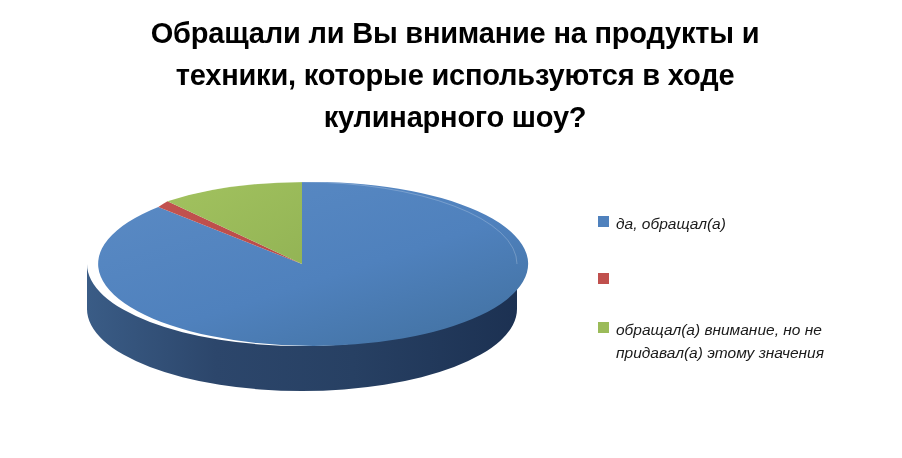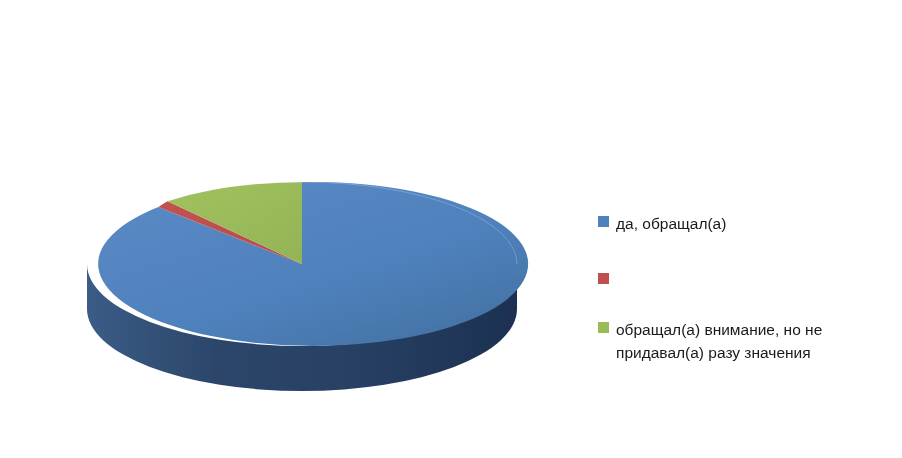--- a/index.html
+++ b/index.html
@@ -36,39 +36,45 @@
   
   #legend{
     position:absolute;
     left:598px; top:212px;
     width:300px;
   }
   .legend-item{
     display:flex;
     align-items:flex-start;
     margin-bottom:34px;
+    font-style:italic;
   }
   .legend-swatch{
     flex:0 0 auto;
     width:11px;height:11px;
     margin-top:4px;
     margin-right:7px;
   }
   .legend-label{
     font-size:15.5px;
     line-height:23px;
     color:#1a1a1a;
     white-space:pre-line;
   }
 </style>
 </head>
 <body>
 
 <div id="chart-root">
 
+  <div id="chart-title">
+    <div>Обращали ли Вы внимание на продукты и</div>
+    <div>техники, которые используются в ходе</div>
+    <div>кулинарного шоу?</div>
+  </div>
 
   <div id="plot-area">
     <svg id="pie-svg" width="500" height="280" viewBox="0 0 500 280">
       <defs>
         <linearGradient id="blueSideGrad" x1="0" y1="0" x2="1" y2="0">
           <stop offset="0%" stop-color="#3A5C86"></stop>
           <stop offset="30%" stop-color="#2C466B"></stop>
           <stop offset="62%" stop-color="#274063"></stop>
           <stop offset="100%" stop-color="#1C3152"></stop>
         </linearGradient>
@@ -114,18 +120,18 @@
       <span class="legend-label">да, обращал(а)</span>
     </div>
 
     <div class="legend-item">
       <span class="legend-swatch" style="background:#C0504D"></span>
     </div>
 
     <div class="legend-item">
       <span class="legend-swatch" style="background:#9BBB59"></span>
       <span class="legend-label">обращал(а) внимание, но не
-придавал(а) разу значения</span>
+придавал(а) этому значения</span>
     </div>
 
   </div>
 
 </div>
 
 </body></html>

